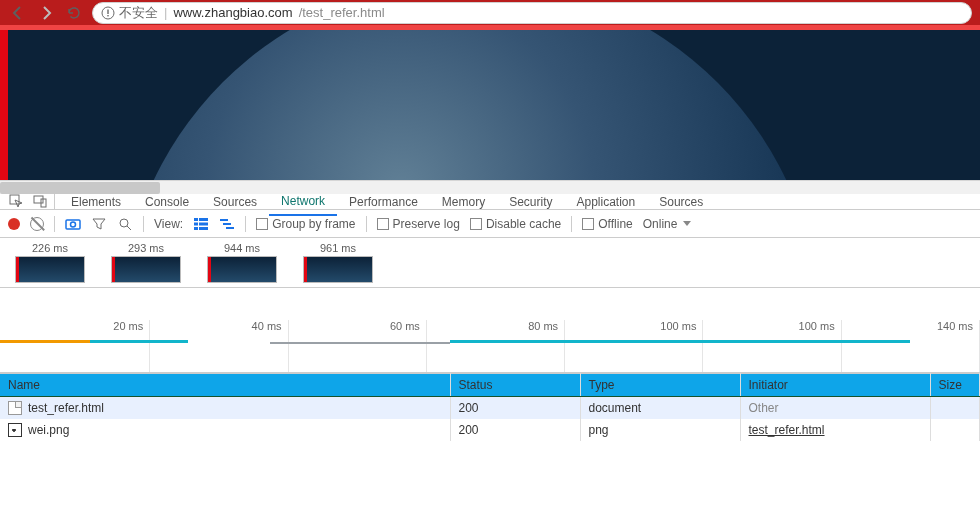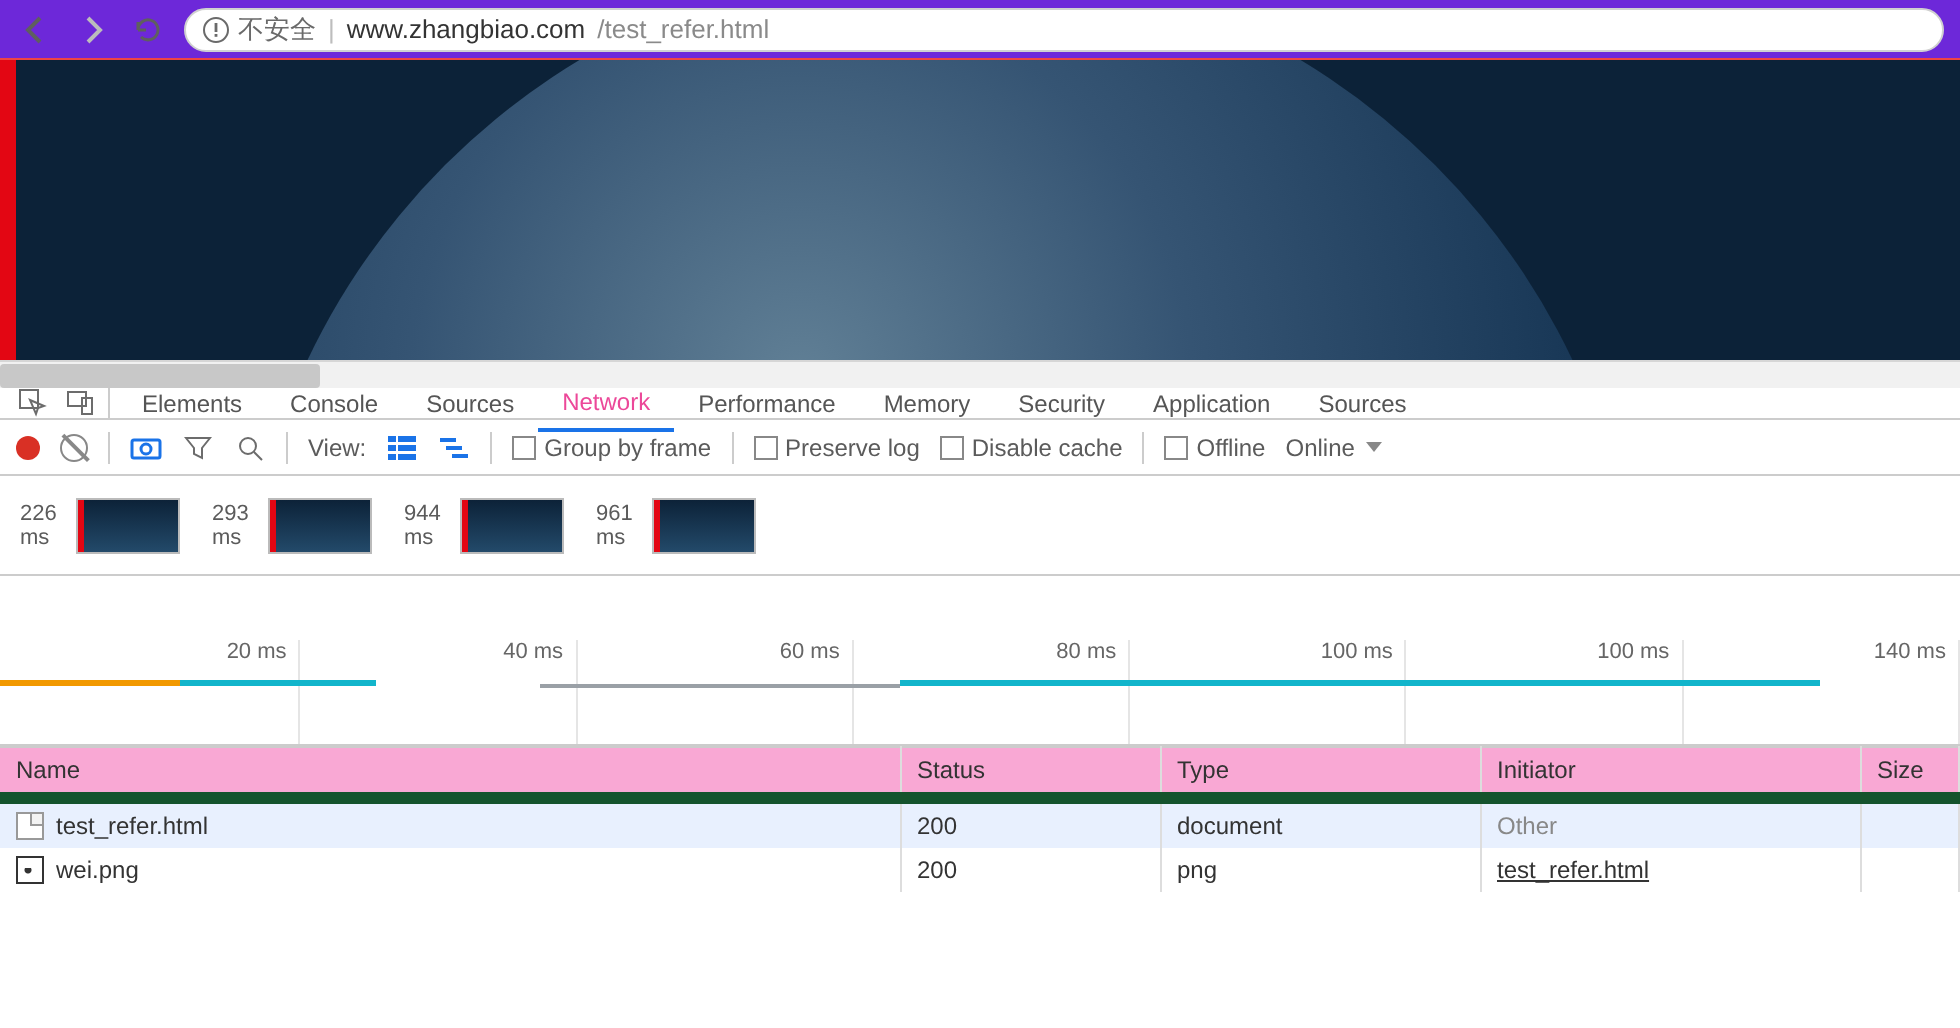--- a/index.html
+++ b/index.html
@@ -1,19 +1,19 @@
 <!DOCTYPE html>
 <html><head>
 <meta charset="utf-8">
 <style>
 * { margin:0; padding:0; box-sizing:border-box; font-family:Arial,sans-serif; }
 body { width:980px; height:514px; background:#fff; overflow:hidden; font-size:12px; }
 
 
-.navbar { height:30px; background:#6d28d9; display:flex; align-items:center; padding:0 8px; gap:8px; border-bottom:1px solid #ef4444; }
+.navbar { height:30px; background:#b91c1c; display:flex; align-items:center; padding:0 8px; gap:8px; border-bottom:5px solid #ef4444; }
 .nav-btn { width:20px; height:20px; display:flex; align-items:center; justify-content:center; color:#5f5f5f; cursor:pointer; }
 .nav-btn.disabled { color:#bcbcbc; }
 .url-bar { flex:1; height:22px; background:#fff; border:1px solid #d0d0d0; border-radius:12px; display:flex; align-items:center; padding:0 8px; gap:6px; color:#333; font-size:13px; }
 .insecure { color:#6a6a6a; display:flex; align-items:center; gap:4px; }
 .url-sep { color:#bdbdbd; }
 .url-path { color:#8a8a8a; }
 .url-main { color:#333; }
 
 
 .page-img { height:150px; background:#0c2238; position:relative; overflow:hidden; }
@@ -24,55 +24,55 @@
 }
 
 
 .hscroll { height:14px; background:#f1f1f1; border-top:1px solid #d6d6d6; position:relative; }
 .hthumb { position:absolute; left:0; top:1px; height:12px; width:160px; background:#c8c8c8; border-radius:2px; }
 
 
 .dt-tabs { height:16px; border-bottom:1px solid #ccc; display:flex; align-items:center; padding:0 6px; gap:4px; color:#555; }
 .dt-ico { width:20px; height:20px; display:flex; align-items:center; justify-content:center; color:#6c6c6c; cursor:pointer; }
 .dt-tab { padding:0 12px; height:28px; display:flex; align-items:center; cursor:pointer; color:#555; }
-.dt-tab.active { color:#ec4899; border-bottom:2px solid #1a73e8; }
+.dt-tab.active { color:#0f766e; border-bottom:2px solid #1a73e8; }
 
 
 .nw-toolbar { height:28px; border-bottom:1px solid #ccc; display:flex; align-items:center; padding:0 8px; gap:10px; color:#5b5b5b; }
 .rec { width:12px; height:12px; border-radius:50%; background:#d93025; }
 .no-circle { width:14px; height:14px; border:1.5px solid #888; border-radius:50%; position:relative; }
 .no-circle::after{content:"";position:absolute;left:-2px;top:5px;width:18px;height:1.5px;background:#888;transform:rotate(45deg);}
 .tv { color:#1a73e8; font-size:13px; }
 .iconbox { width:16px;height:16px;display:flex;align-items:center;justify-content:center; }
 .vbar { width:1px; height:16px; background:#ccc; }
 .chk { display:flex; align-items:center; gap:4px; }
 .chk-box { width:12px;height:12px;border:1px solid #888;background:#fff; }
 .select { display:flex; align-items:center; gap:6px; }
 .caret { display:inline-block; width:0;height:0;border-left:4px solid transparent;border-right:4px solid transparent;border-top:5px solid #888; }
 
 
 .filmstrip { height:50px; display:flex; gap:16px; padding:4px 10px; border-bottom:1px solid #ccc; }
-.frame { width:80px; display:flex; flex-direction:row; align-items:center; gap:2px; }
+.frame { width:80px; display:flex; flex-direction:column; align-items:center; gap:2px; }
 .frame .lbl { font-size:11px; color:#5b5b5b; }
 .frame .thumb { width:70px; height:28px; border:1px solid #bbb; background:linear-gradient(#0c2238,#234a6a); position:relative; }
 .frame .thumb::before { content:""; position:absolute;left:0;top:0;width:3px;height:100%;background:#e30613;}
 
 
 .timeline { height:55px; border-bottom:1px solid #ccc; position:relative; }
 .tl-labels { display:flex; position:absolute; top:2px; left:12px; right:0; }
 .tl-cell { flex:1; text-align:right; padding-right:6px; color:#666; border-right:1px solid #e5e5e5; height:52px; font-size:11px; }
 .tl-bar1 { position:absolute; left:0px; top:22px; width:90px; height:3px; background:#f29900; }
 .tl-bar2 { position:absolute; left:270px; top:24px; width:180px; height:2px; background:#9aa0a6; }
 .tl-bar3 { position:absolute; left:90px; top:22px; width:98px; height:3px; background:#12b5cb; }
 .tl-bar4 { position:absolute; left:450px; top:22px; width:460px; height:3px; background:#12b5cb; }
 
 
 .tbl { width:100%; border-collapse:collapse; }
 .tbl th, .tbl td { text-align:left; padding:4px 8px; font-size:12px; font-weight:normal; color:#333; border-right:1px solid #ddd; }
-.tbl thead th { background:#f9a8d4; border-top:1px solid #ccc; border-bottom:6px solid #14532d; }
+.tbl thead th { background:#0ea5e9; border-top:1px solid #ccc; border-bottom:1px solid #14532d; }
 .tbl tbody tr:first-child { background:#e8f0fe; }
 .name-cell { display:flex; align-items:center; gap:6px; }
 .fi { width:14px; height:14px; display:inline-block; }
 .fi-doc { border:1px solid #999; background:#fff; position:relative; }
 .fi-doc::after{content:"";position:absolute;right:0;top:0;width:5px;height:5px;background:#f3f3f3;border-left:1px solid #999;border-bottom:1px solid #999;}
 .fi-img { border:1px solid #333; background:#fff; position:relative; }
 .fi-img::after{content:"";position:absolute;left:2px;bottom:2px;width:8px;height:5px;background:radial-gradient(circle at 3px 1px,#333 1.5px,transparent 2px);}
 .init-other { color:#888; }
 .init-link { color:#333; text-decoration:underline; }
 

